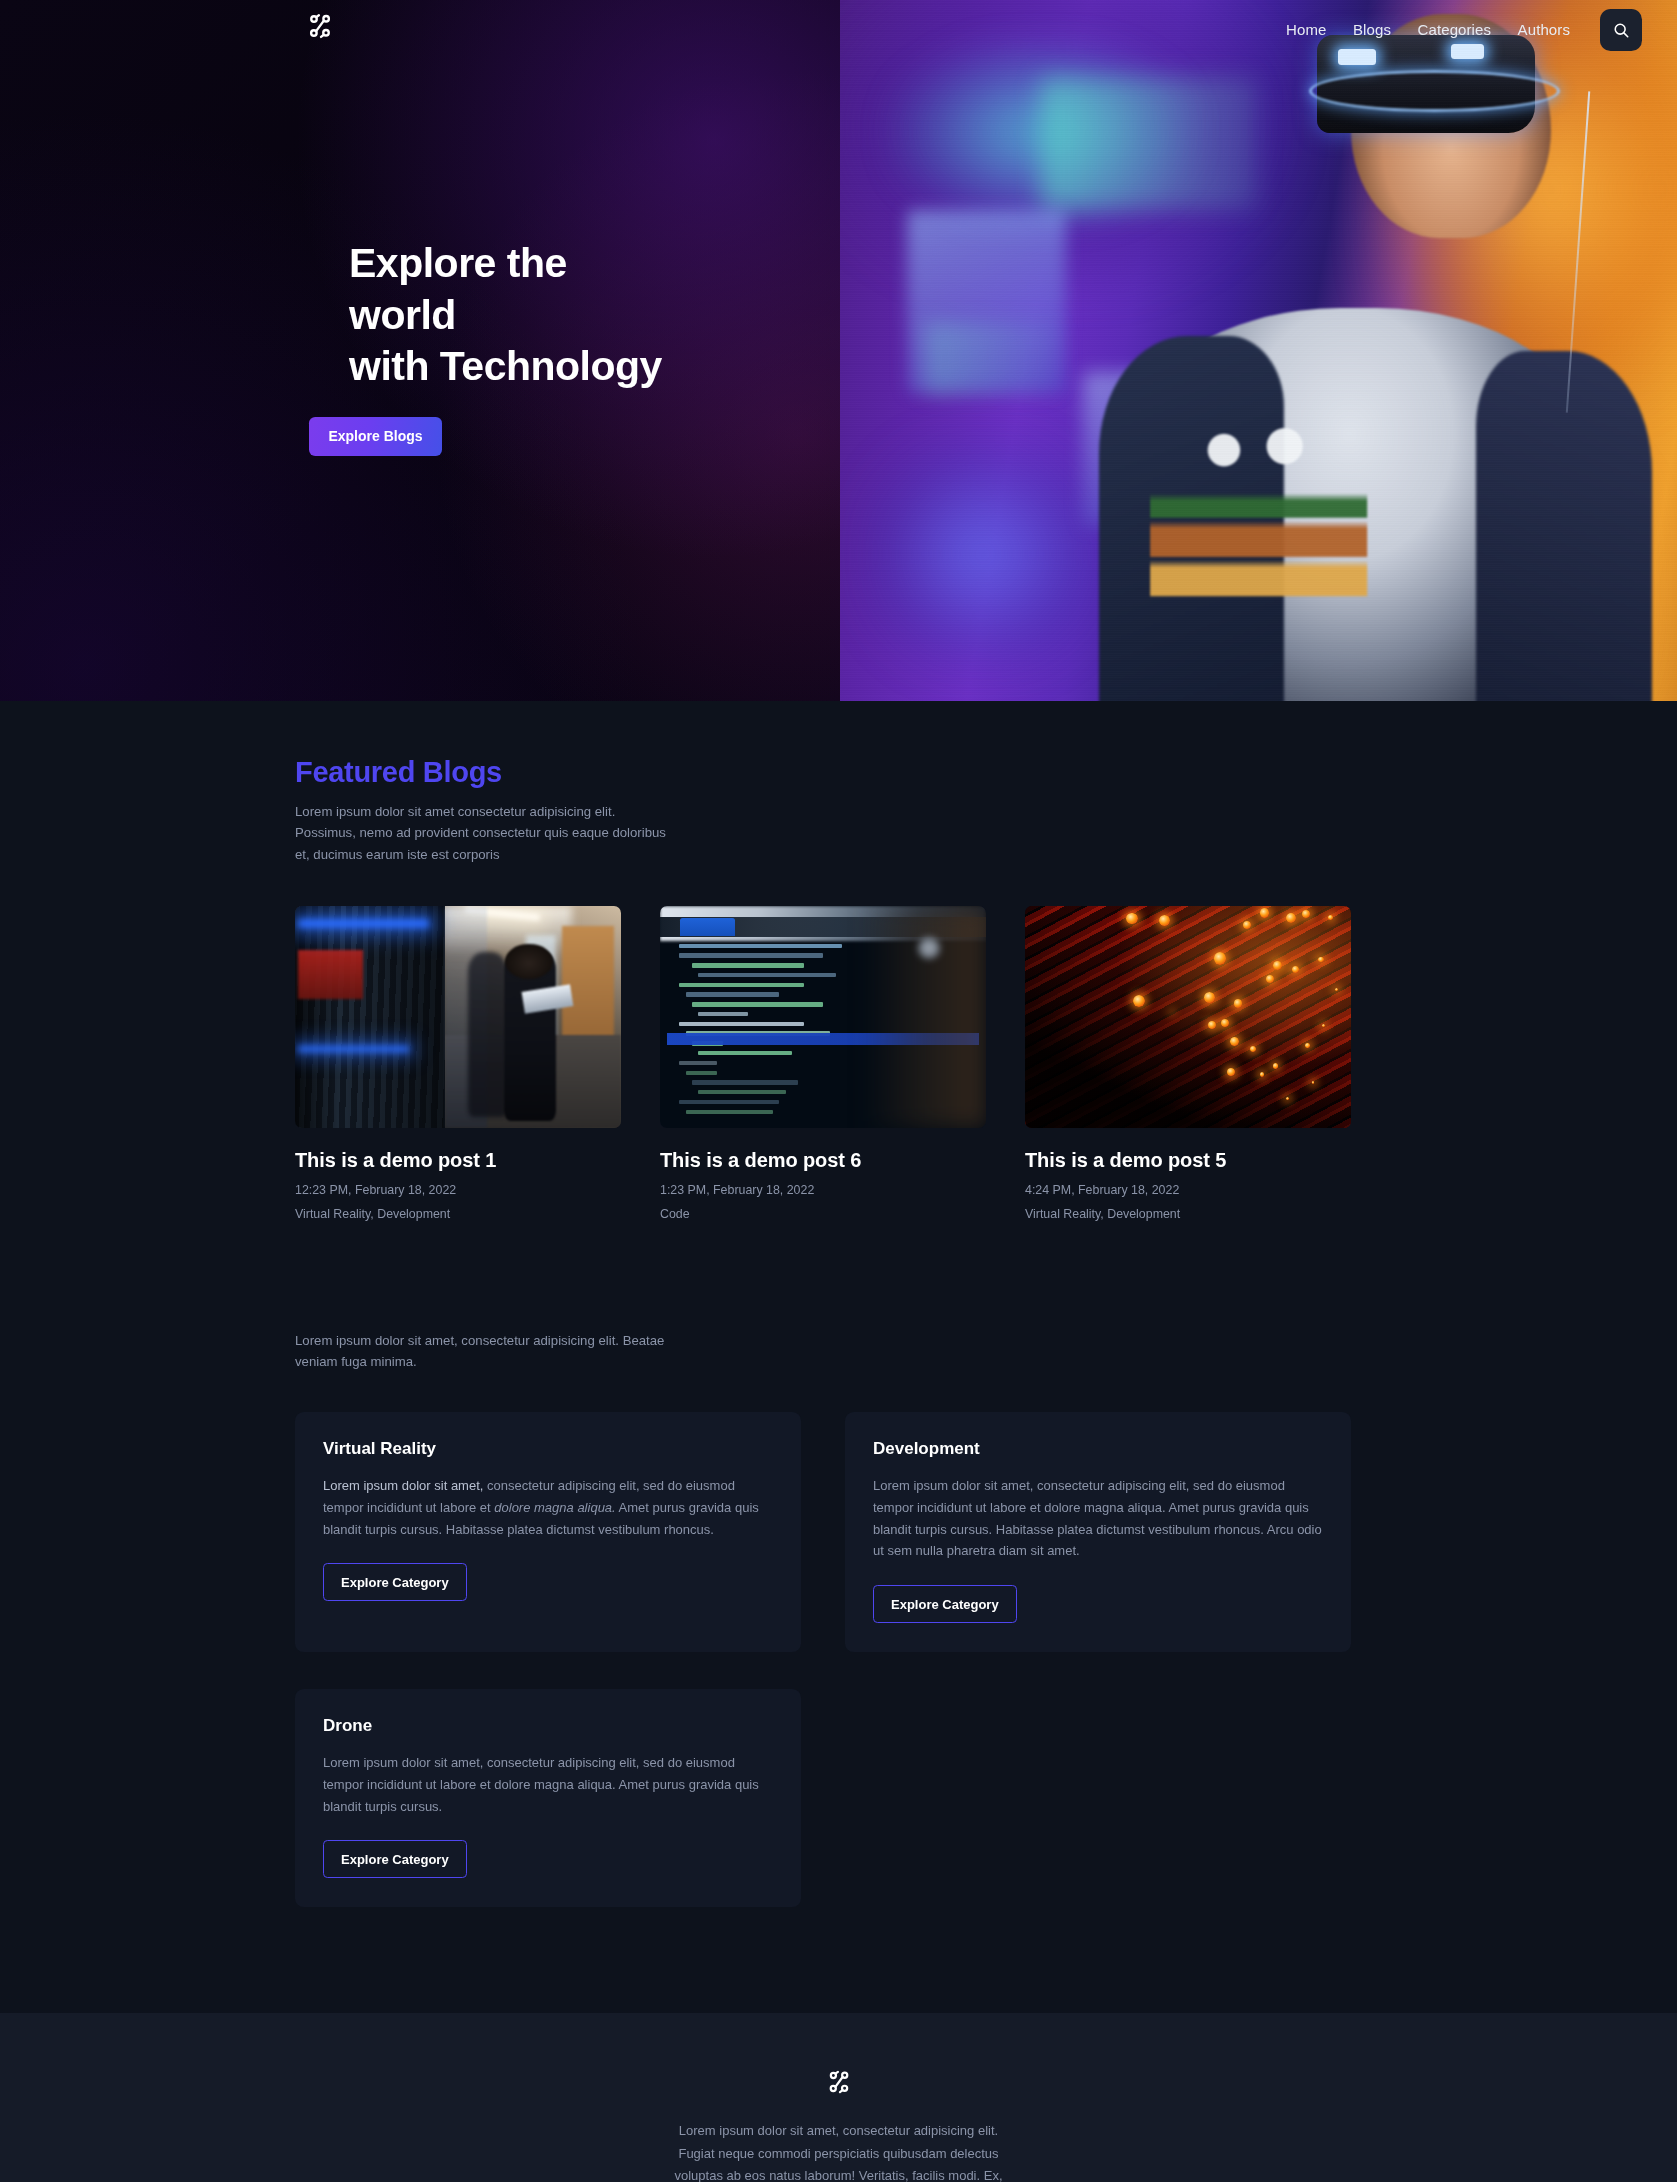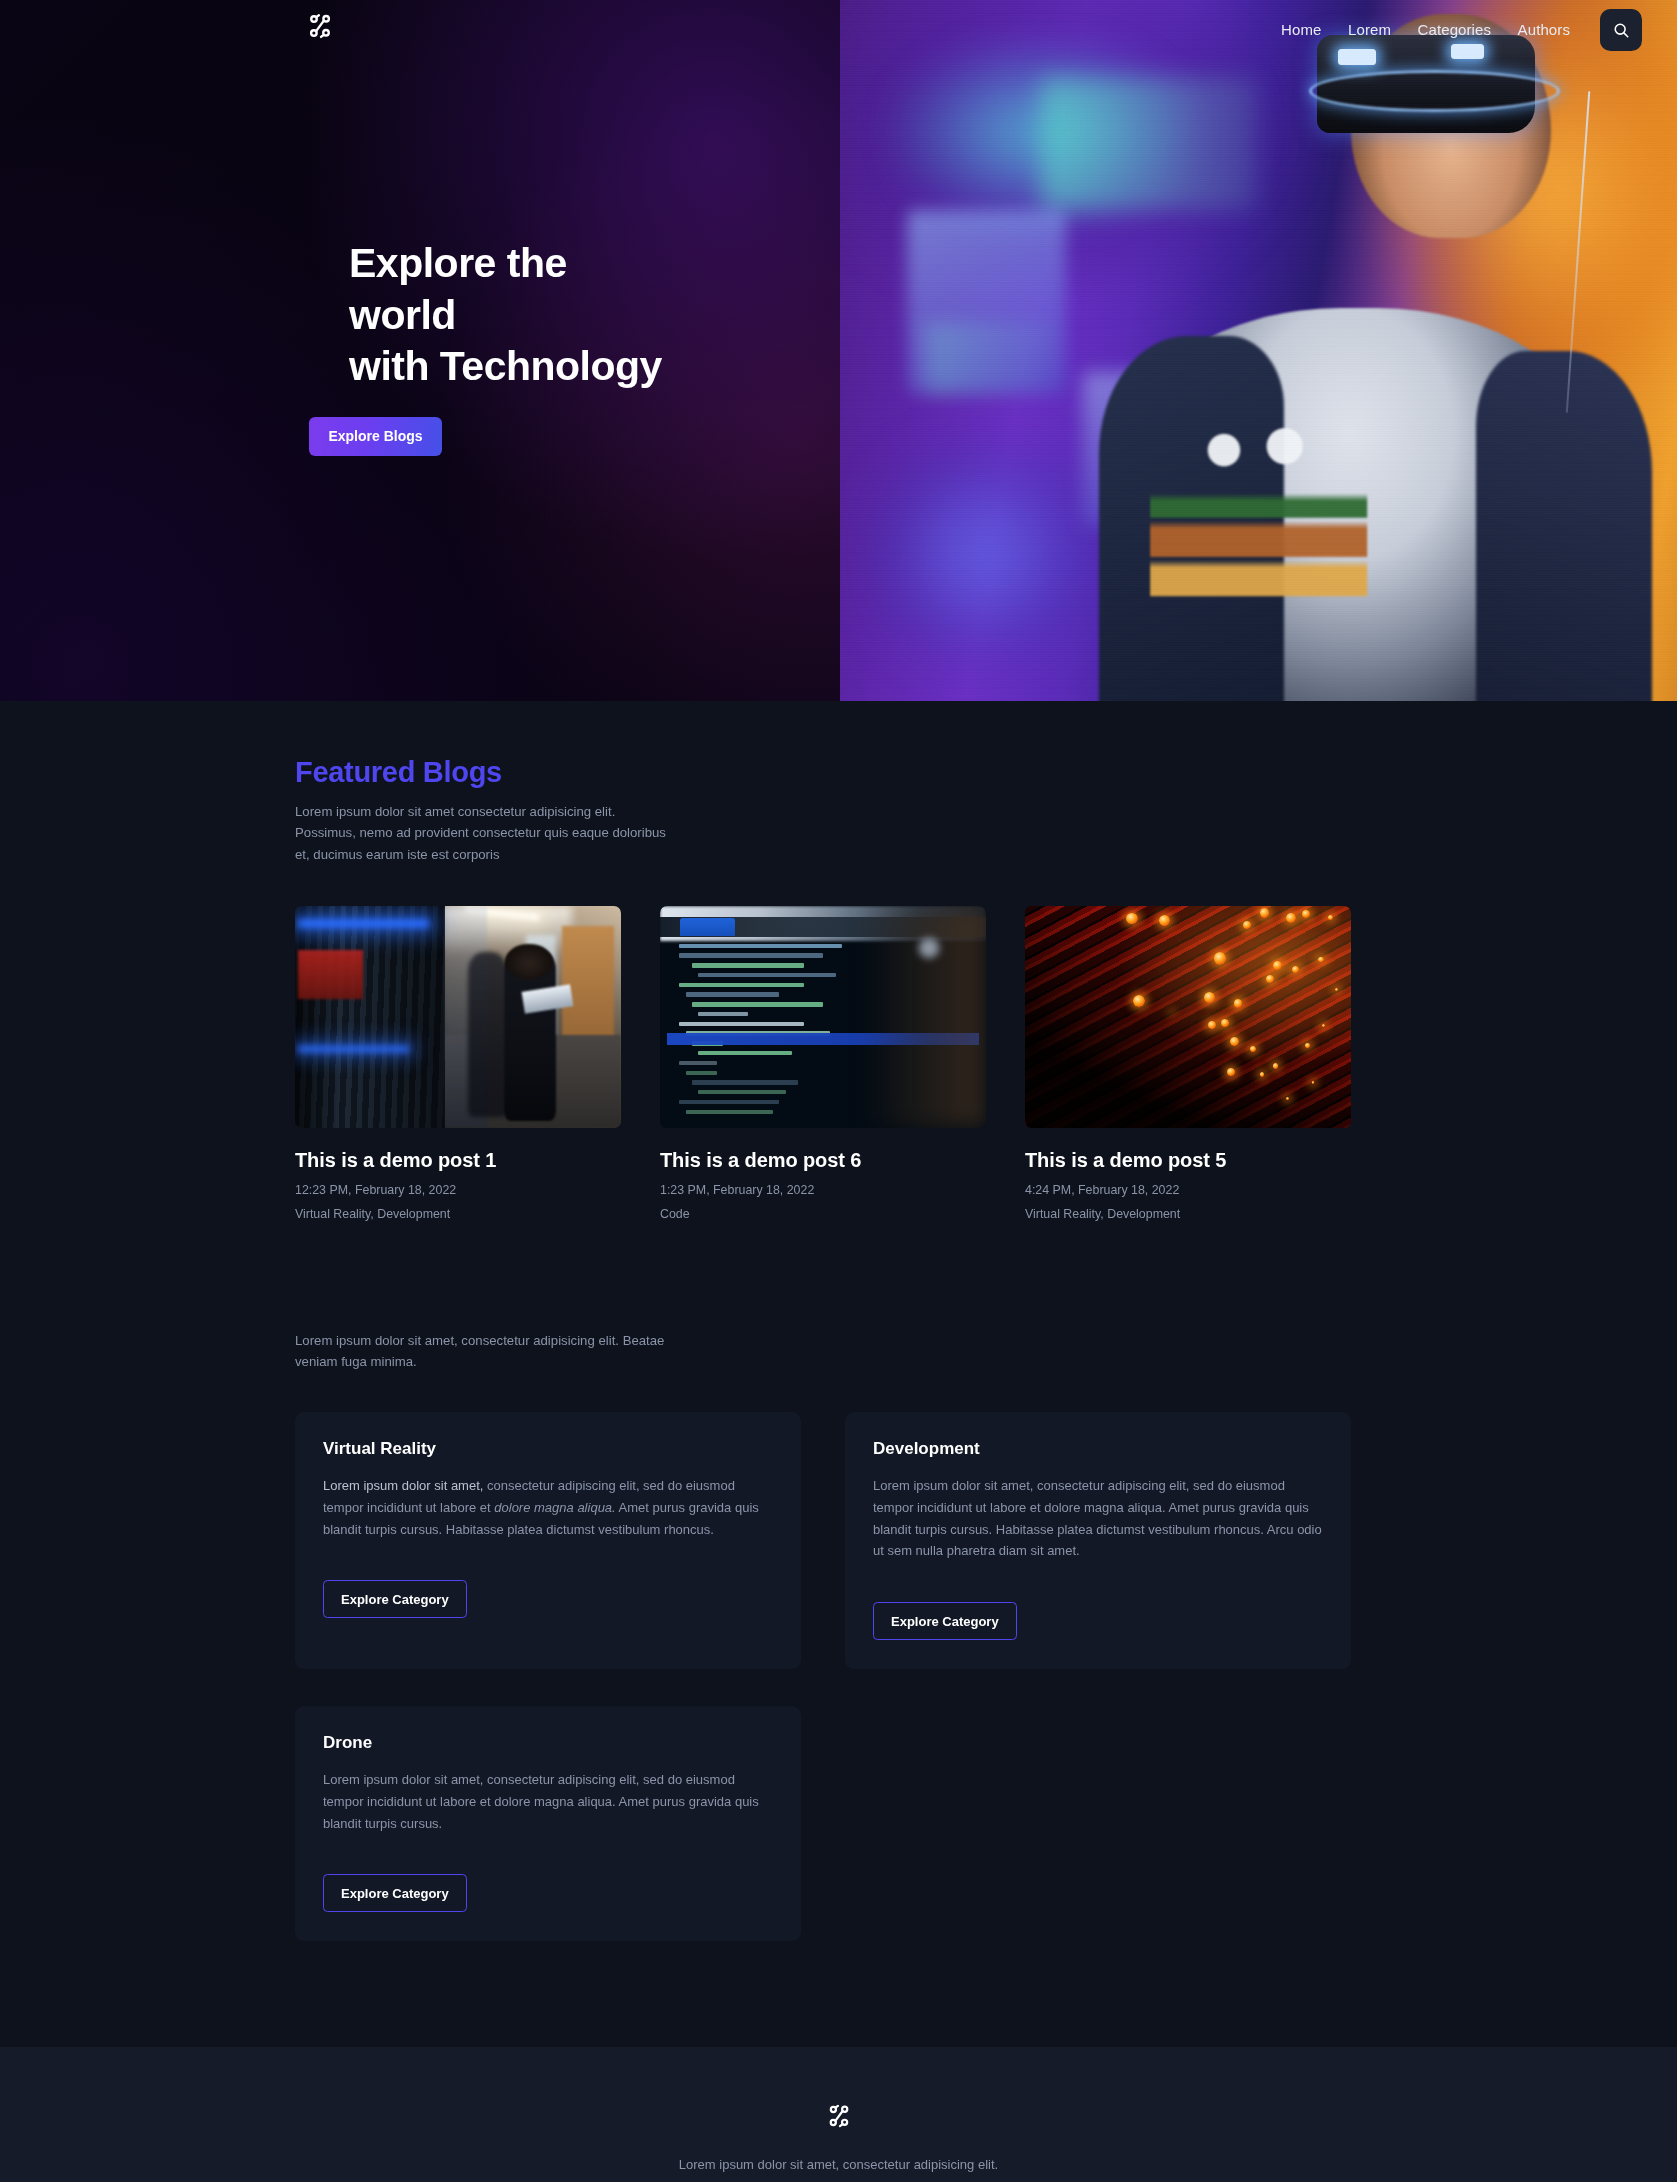--- a/index.html
+++ b/index.html
@@ -376,21 +376,21 @@
   .cat-card {
     background: #121826; border-radius: 8.8px; padding: 27px 28px 29px 28px;
   }
   .cat-title { font-size: 17px; font-weight: 700; color: #ffffff; }
   .cat-body {
     margin-top: 16px; font-size: 13px; line-height: 1.67; color: #8b94a9;
   }
   .cat-body b { color: #b9c1d2; font-weight: 400; }
   .cat-body i { font-style: italic; }
   .btn-outline {
-    display: inline-block; margin-top: 40px; padding: 10.6px 17px;
+    display: inline-block; margin-top: 23px; padding: 10.6px 17px;
     background: transparent; border: 1.4px solid #4f46f0; border-radius: 4.4px;
     color: #ffffff; font-size: 13px; font-weight: 700; cursor: pointer;
     font-family: "Liberation Sans", sans-serif;
   }
 
   
   .footer {
     width: 1677px; background: #151b28; padding: 55px 0 30px 0; text-align: center;
   }
   .footer-logo { display: inline-block; width: 28px; height: 28px; }
@@ -439,21 +439,21 @@
         <circle cx="7.1" cy="17.6" r="2.2" stroke="#fff" stroke-width="1.9"></circle>
         <circle cx="16.8" cy="17.4" r="2.2" stroke="#fff" stroke-width="1.9"></circle>
         <path d="M9.0 4.9 L11.1 3.4" stroke="#fff" stroke-width="1.9" stroke-linecap="round"></path>
         <path d="M14.8 19.2 L12.8 20.7" stroke="#fff" stroke-width="1.9" stroke-linecap="round"></path>
         <path d="M8.9 16.1 L15.1 7.7" stroke="#fff" stroke-width="1.9" stroke-linecap="round"></path>
       </svg>
     </a>
 
     <nav class="nav">
       <a href="#">Home</a>
-      <a href="#">Lorem</a>
+      <a href="#">Blogs</a>
       <a href="#">Categories</a>
       <a href="#">Authors</a>
       <button class="search-btn">
         <svg width="18.5" height="18.5" viewBox="0 0 24 24" fill="none" aria-hidden="true">
           <circle cx="10.6" cy="10.6" r="6.4" stroke="#fff" stroke-width="2"></circle>
           <path d="M15.4 15.4 L20.4 20.4" stroke="#fff" stroke-width="2" stroke-linecap="round"></path>
         </svg>
       </button>
     </nav>
   </header>

